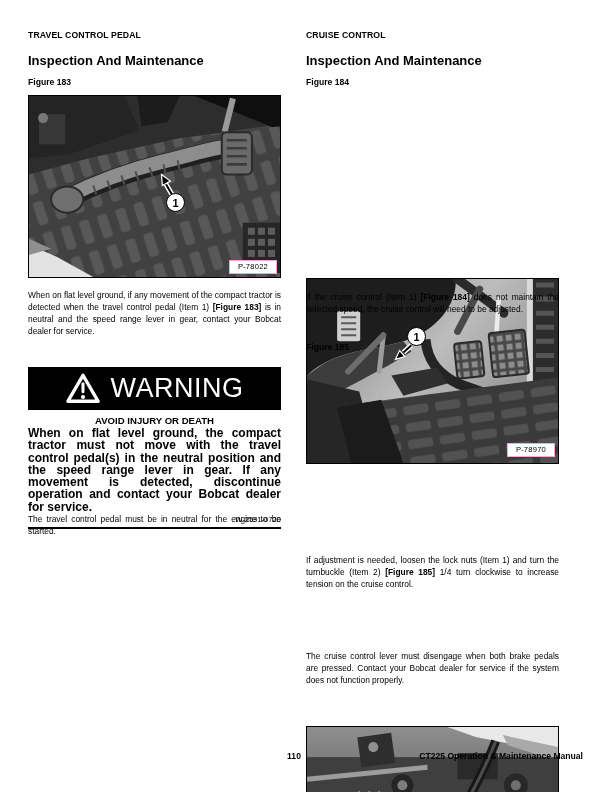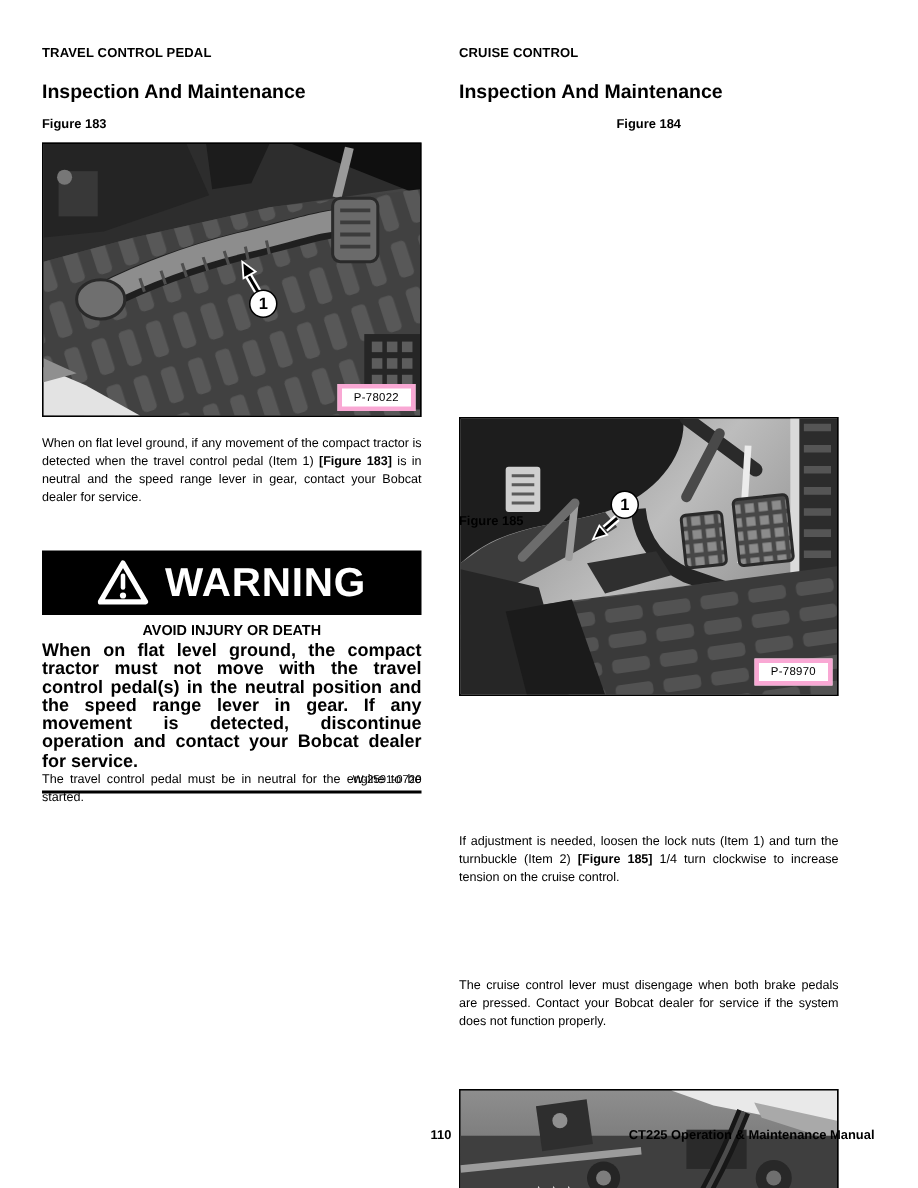--- a/index.html
+++ b/index.html
@@ -12,32 +12,32 @@
   .h-sub{font-size:13px;font-weight:bold;}
   .h-fig{font-size:8.6px;font-weight:bold;}
   .body-p{font-size:8.4px;line-height:12px;text-align:justify;}
   .body-p b{font-weight:bold;}
   .col-l{left:28px;width:253px;}
   .col-r{left:306px;width:253px;}
 
   .figure{border:1.5px solid #000;background:#555;position:relative;box-sizing:border-box;}
   .figure svg{display:block;width:100%;height:100%;}
   .photo-id{
-    position:absolute;right:3px;bottom:3px;background:#fff;border:3px solid #f9a8d4;
+    position:absolute;right:3px;bottom:3px;background:#fff;border:1px solid #f9a8d4;
     font-size:7.6px;padding:2px 8px;line-height:1;letter-spacing:.2px;
   }
   .callout{
     position:absolute;width:19px;height:19px;border-radius:50%;background:#fff;
     border:1.7px solid #000;display:flex;align-items:center;justify-content:center;
     font-size:11px;font-weight:bold;box-sizing:border-box;
   }
 
   .warn{box-sizing:border-box;}
   .warn-banner{background:#000;height:43px;display:flex;align-items:center;justify-content:center;gap:11px;}
-  .warn-word{color:#fff;font-size:27px;font-weight:bold;letter-spacing:.5px;}
+  .warn-word{color:#fff;font-size:27px;font-weight:normal;letter-spacing:.5px;}
   .warn-head{text-align:center;font-weight:bold;font-size:9.6px;margin-top:5px;}
   .warn-body{font-weight:bold;font-size:12px;line-height:12.3px;text-align:justify;margin-top:1px;}
   .warn-code{text-align:right;font-size:7.6px;margin-top:2px;}
   .warn-rule{border:none;border-top:2.6px solid #000;margin:3px 0 0 0;}
 
   .footer-num{font-size:8.6px;font-weight:bold;text-align:center;}
   .footer-title{font-size:8.6px;font-weight:bold;text-align:right;}
 </style>
 </head>
 <body>
@@ -119,21 +119,21 @@
     <div class="warn-head">AVOID INJURY OR DEATH</div>
     <div class="warn-body">When on flat level ground, the compact tractor must not move with the travel control pedal(s) in the neutral position and the speed range lever in gear. If any movement is detected, discontinue operation and contact your Bobcat dealer for service.</div>
     <div class="warn-code">W-2591-0720</div>
     <hr class="warn-rule">
   </div>
 
   <div class="abs col-l body-p" style="top:513px;">The travel control pedal must be in neutral for the engine to be started.</div>
 
   <div class="abs col-r h-sec" style="top:30px;">CRUISE CONTROL</div>
   <div class="abs col-r h-sub" style="top:53px;">Inspection And Maintenance</div>
-  <div class="abs col-r h-fig" style="top:77px;text-align:center;">Figure 184</div>
+  <div class="abs col-r h-fig" style="top:77px;">Figure 184</div>
 
   <div class="abs col-r figure" style="top:95px;height:186px;">
     <svg viewBox="0 0 250 183" preserveAspectRatio="none">
       <defs>
         <linearGradient id="f2bg" x1="0" y1="0" x2="1" y2="0.6">
           <stop offset="0" stop-color="#7d7d7d"></stop>
             <stop offset=".55" stop-color="#bdbdbd"></stop>
             <stop offset="1" stop-color="#8a8a8a"></stop>
         </linearGradient>
         <pattern id="mat2" width="32" height="17" patternUnits="userSpaceOnUse" patternTransform="rotate(-8 125 150)">
@@ -178,20 +178,21 @@
       <g>
         <line x1="104" y1="66" x2="96" y2="73" stroke="#fff" stroke-width="5"></line>
         <line x1="104" y1="66" x2="96" y2="73" stroke="#000" stroke-width="2"></line>
         <polygon points="88,80 92.2,71.1 97.4,77.1" fill="#000" stroke="#fff" stroke-width="1.2"></polygon>
       </g>
     </svg>
     <div class="callout" style="left:100px;top:48px;">1</div>
     <div class="photo-id" style="bottom:6px;">P-78970</div>
   </div>
 
+  <div class="abs col-r body-p" style="top:291px;"><span>If the cruise control (Item 1) </span><b>[Figure 184]</b><span> does not maintain the selected speed, the cruise control will need to be adjusted.</span></div>
 
   <div class="abs col-r h-fig" style="top:342px;">Figure 185</div>
 
   <div class="abs col-r figure" style="top:357px;height:184px;">
     <svg viewBox="0 0 250 181" preserveAspectRatio="none">
       <defs>
         <linearGradient id="f3bg" x1="0" y1="0" x2="0" y2="1">
           <stop offset="0" stop-color="#8e8e8e"></stop>
             <stop offset=".5" stop-color="#5f5f5f"></stop>
             <stop offset="1" stop-color="#474747"></stop>

